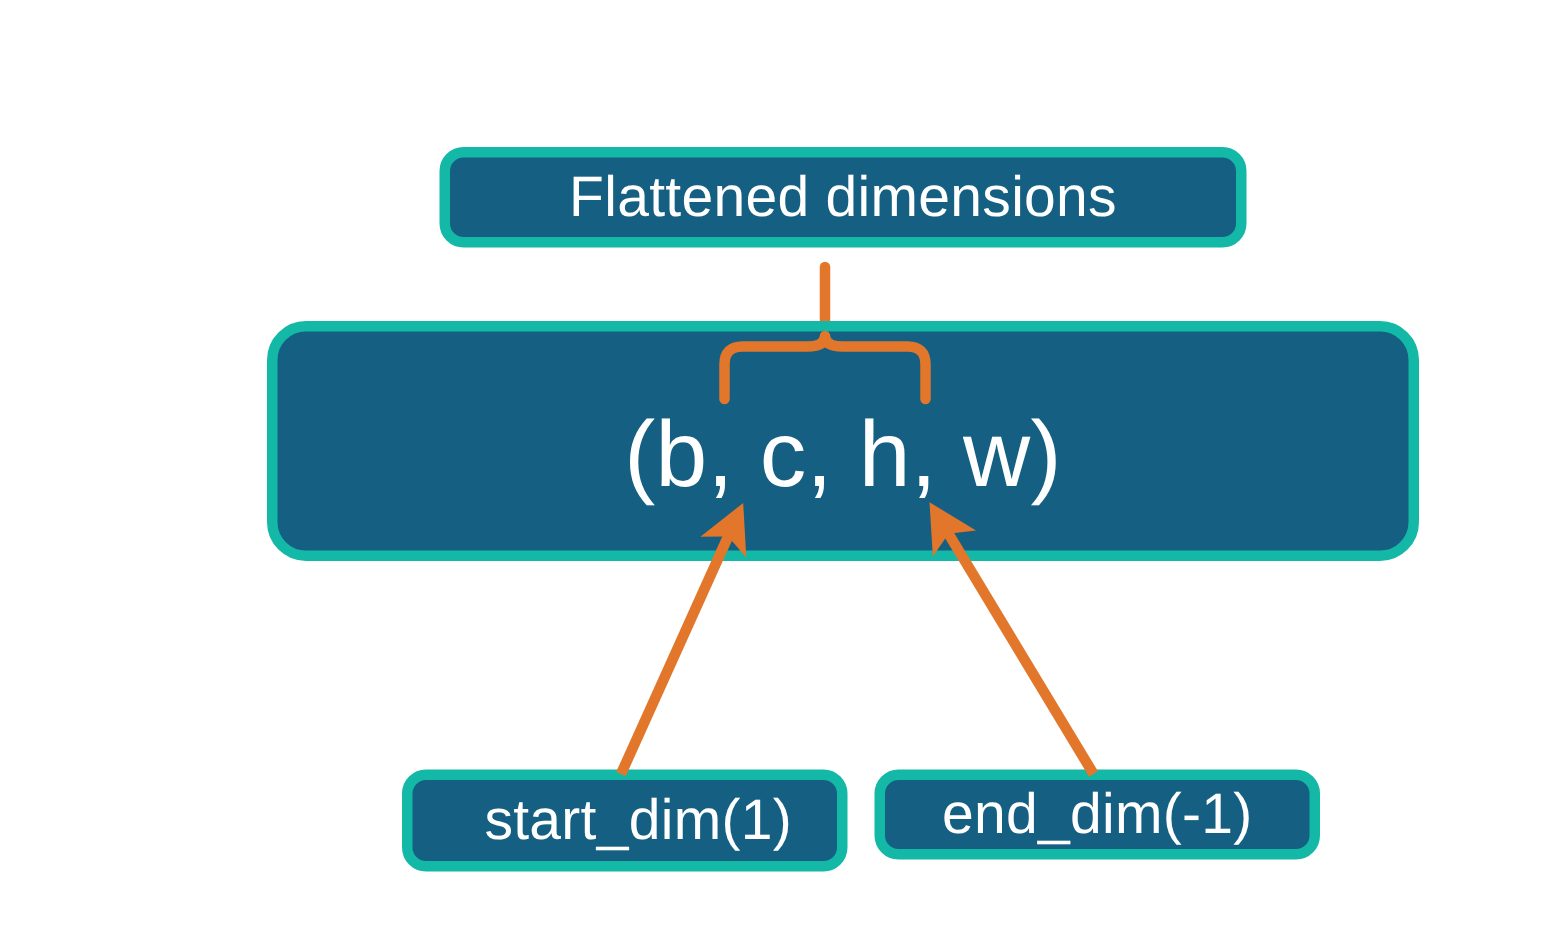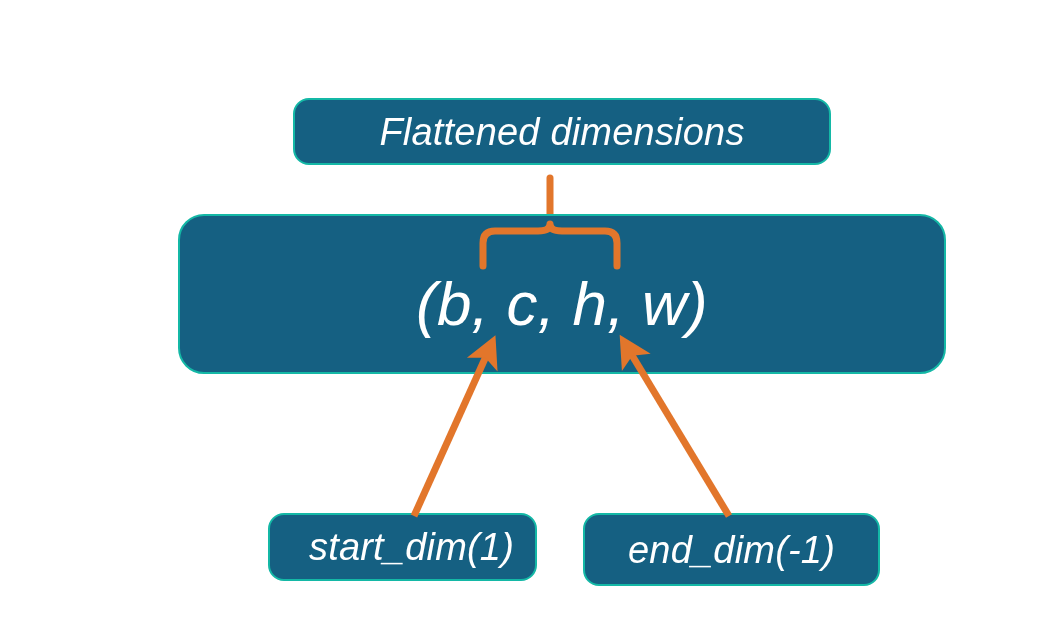--- a/index.html
+++ b/index.html
@@ -14,28 +14,27 @@
     position: relative;
     width: 1038px;
     height: 632px;
     background: #ffffff;
     overflow: hidden;
   }
   .node {
     position: absolute;
     box-sizing: border-box;
     background: #156082;
-    border: 2px solid #14b8a6;
+    border: 7px solid #14b8a6;
     border-radius: 18px;
     display: flex;
     align-items: center;
     justify-content: center;
     color: #ffffff;
     z-index: 3;
-    font-style: italic;
   }
   .node .label {
     color: #ffffff;
     font-weight: 400;
     letter-spacing: 0.2px;
     line-height: 1;
     white-space: nowrap;
   }
 
   
@@ -59,33 +58,33 @@
   #node-shape .label {
     font-size: 62px;
     position: relative;
     top: 10px;
   }
 
   
   #node-start-dim {
     left: 268px;
     top: 513px;
-    width: 269px;
+    width: 297px;
     height: 68px;
     border-radius: 16px;
     padding-left: 18px;
   }
   #node-start-dim .label { font-size: 38px; }
 
   
   #node-end-dim {
     left: 583px;
     top: 513px;
     width: 297px;
-    height: 73px;
+    height: 60px;
     border-radius: 16px;
   }
   #node-end-dim .label { font-size: 38px; }
 
   
   svg.layer {
     position: absolute;
     left: 0;
     top: 0;
     width: 1038px;

